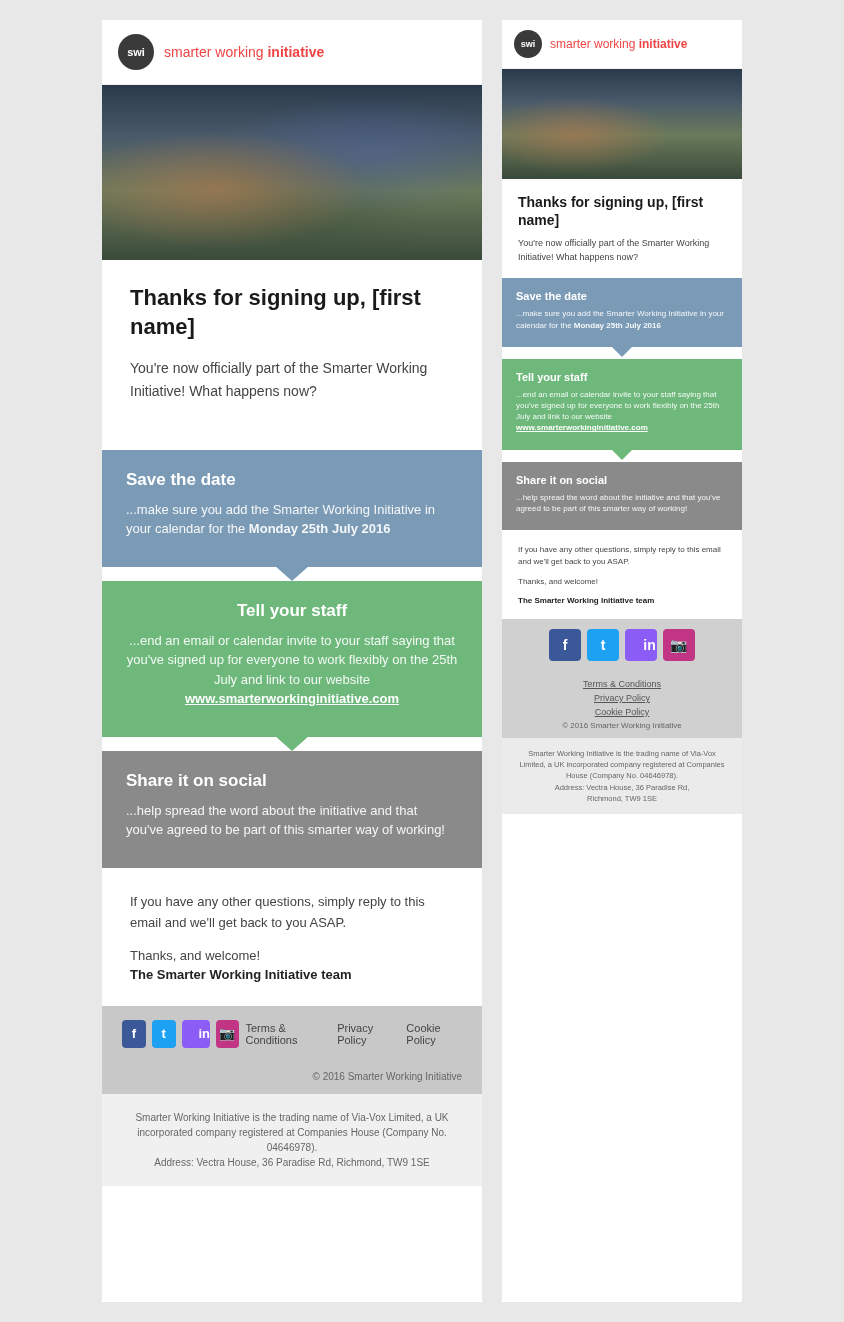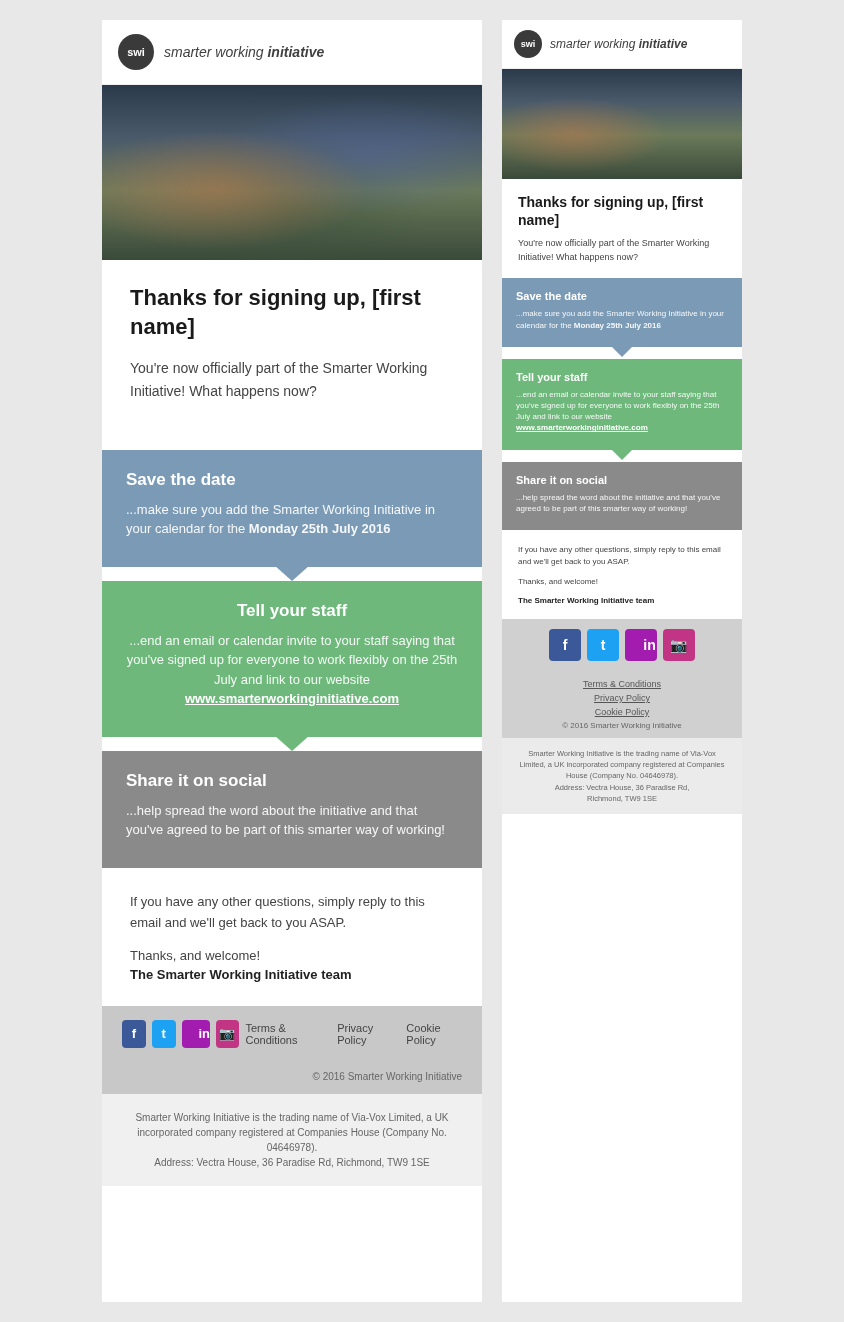--- a/index.html
+++ b/index.html
@@ -36,22 +36,21 @@
       align-items: center;
       justify-content: center;
       color: #fff;
       font-size: 11px;
       font-weight: bold;
       margin-right: 10px;
       flex-shrink: 0;
     }
     .brand-name {
       font-size: 14px;
-      color: #404040;
-      font-style: italic;
+      color: #ef4444;
     }
     .brand-name strong {
       font-weight: bold;
     }
 
     
     .hero-image {
       width: 100%;
       height: 175px;
       background: linear-gradient(135deg, #3a3a5c 0%, #6b7a8a 40%, #8a6a5a 60%, #4a6a4a 100%);
@@ -177,21 +176,21 @@
       margin-right: 6px;
       display: flex;
       align-items: center;
       justify-content: center;
       color: #fff;
       font-size: 13px;
       font-weight: bold;
     }
     .fb { background: #3b5998; }
     .tw { background: #1da1f2; }
-    .li { background: #a21caf; padding-left: 17px; }
+    .li { background: #8b5cf6; padding-left: 17px; }
     .ig { background: #c13584; }
 
     .footer-links {
       margin-left: auto;
       display: flex;
       gap: 12px;
     }
     .footer-link {
       font-size: 11px;
       color: #444;

